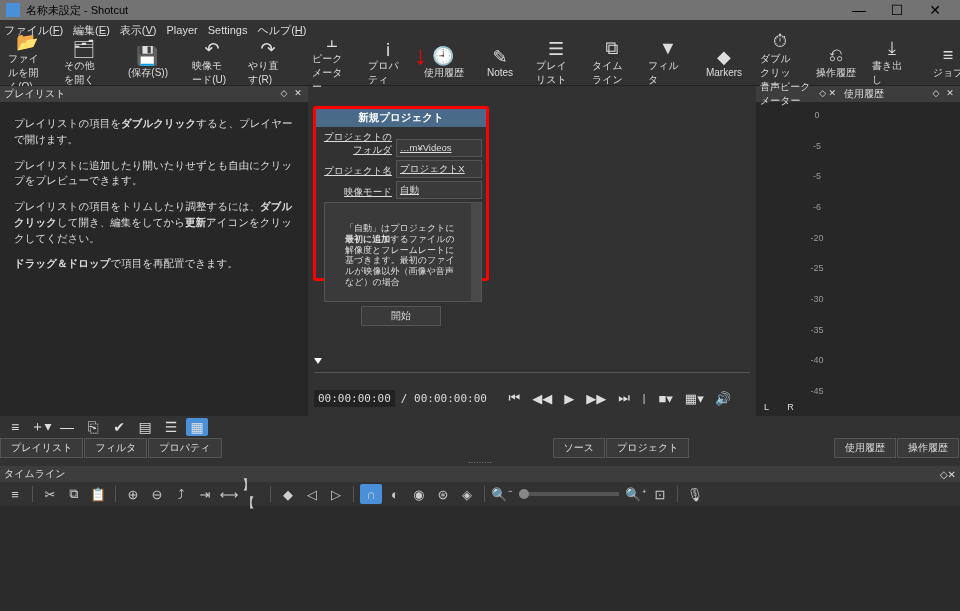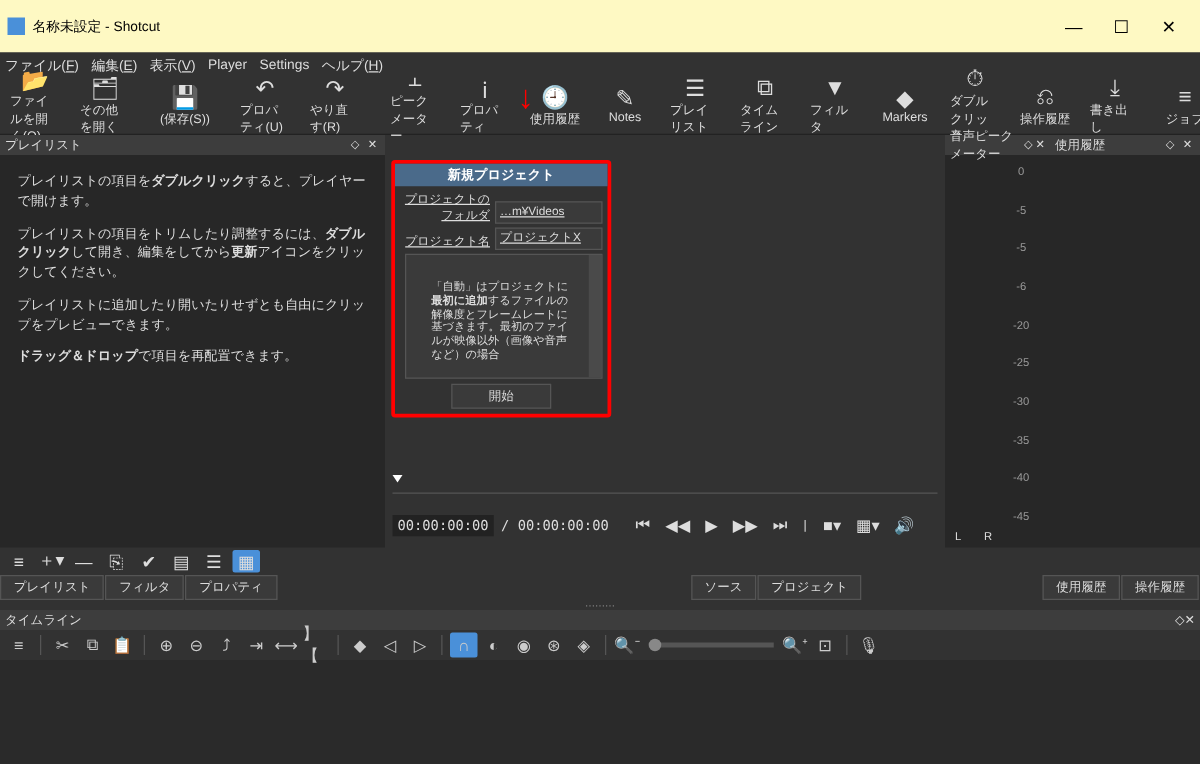--- a/index.html
+++ b/index.html
@@ -1,34 +1,34 @@
 <!DOCTYPE html>
 <html><head>
 <meta charset="utf-8">
 <style>
 html,body{margin:0;padding:0;width:960px;height:611px;background:#323232;font-family:"Meiryo","MS Gothic",sans-serif;font-size:11px;color:#ddd;overflow:hidden;}
-.titlebar{height:42px;background:#fef9c3;display:flex;align-items:center;padding:0 6px;color:#000;justify-content:space-between;}
+.titlebar{height:20px;background:#737373;display:flex;align-items:center;padding:0 6px;color:#000;justify-content:space-between;}
 .titlebar .icon{width:14px;height:14px;background:#4a90d9;margin-right:6px;}
 .titlebar .spacer{flex:1;}
 .winbtn{width:38px;height:28px;display:flex;align-items:center;justify-content:center;font-size:14px;}
 .menubar{height:20px;background:#323232;display:flex;align-items:center;padding:0 4px;gap:10px;font-size:11px;color:#ddd;}
 .menubar span u{text-decoration:underline;}
 .toolbar{height:45px;background:#323232;border-bottom:1px solid #222;display:flex;align-items:stretch;}
 .tbtn{display:flex;flex-direction:column;align-items:center;justify-content:center;padding:0 8px;min-width:40px;color:#ddd;font-size:10px;}
 .tbtn .ic{font-size:18px;height:20px;display:flex;align-items:center;}
 .tsep{width:1px;background:#555;margin:6px 4px;}
 .body{display:flex;height:330px;}
 .playlist-panel{width:308px;background:#272727;display:flex;flex-direction:column;}
 .panel-header{height:16px;background:#3d3d3d;color:#ddd;display:flex;align-items:center;padding:0 4px;font-size:10px;}
 .panel-header .spacer{flex:1;}
 .panel-header .pbtn{width:12px;height:12px;margin-left:2px;font-size:9px;text-align:center;}
 .playlist-body{padding:14px;font-size:10.5px;line-height:1.5;color:#ddd;}
 .playlist-body p{margin:0 0 10px 0;}
 .center{flex:1;display:flex;flex-direction:column;position:relative;}
-.project-row{display:flex;height:175px;margin-top:20px;margin-left:5px;flex-direction:column;}
+.project-row{display:flex;height:175px;margin-top:20px;margin-left:5px;}
 .newproj{width:170px;border:3px solid #ff0000;border-radius:3px;position:relative;}
 .arrow{position:absolute;left:106px;top:-46px;color:#ff0000;font-size:26px;font-weight:bold;}
 .proj-hdr{background:#4a6a8a;color:#fff;font-weight:bold;text-align:center;padding:2px 0;font-size:10.5px;}
 .proj-body{padding:4px;font-size:10px;}
 .frow{display:flex;align-items:flex-end;margin-bottom:3px;text-decoration:underline;}
 .frow label{width:72px;text-align:right;padding-right:4px;font-size:9.5px;}
 .fld{flex:1;background:#3a3a3a;border:1px solid #555;padding:1px 3px;font-size:9.5px;color:#ddd;height:14px;line-height:14px;overflow:hidden;white-space:nowrap;}
 .desc{background:#3a3a3a;border:1px solid #555;font-size:9px;padding:20px;line-height:1.2;height:58px;margin-left:4px;position:relative;}
 .desc .sbar{position:absolute;right:0;top:0;bottom:0;width:10px;background:#4a4a4a;}
 .startbtn{background:#3a3a3a;border:1px solid #555;padding:2px 14px;margin:4px auto 0;display:block;width:50px;text-align:center;font-size:10px;}
@@ -96,21 +96,21 @@
       <div>その他を開く</div>
     </div>
     <div class="tsep"></div>
     <div class="tbtn">
       <div class="ic">💾</div>
       <div>(保存(S))</div>
     </div>
     <div class="tsep"></div>
     <div class="tbtn">
       <div class="ic">↶</div>
-      <div>プロパティ(U)</div>
+      <div>映像モード(U)</div>
     </div>
     <div class="tbtn">
       <div class="ic">↷</div>
       <div>やり直す(R)</div>
     </div>
     <div class="tsep"></div>
     <div class="tbtn">
       <div class="ic">⫠</div>
       <div>ピークメーター</div>
     </div>
@@ -164,40 +164,44 @@
 
   <div class="playlist-panel">
     <div class="panel-header">
       <span>プレイリスト</span>
       <div class="spacer"></div>
       <div class="pbtn">◇</div>
       <div class="pbtn">✕</div>
     </div>
     <div class="playlist-body" id="plbody">
         <p>プレイリストの項目を<b>ダブルクリック</b>すると、プレイヤーで開けます。</p>
+        <p>プレイリストに追加したり開いたりせずとも自由にクリップをプレビューできます。</p>
         <p>プレイリストの項目をトリムしたり調整するには、<b>ダブルクリック</b>して開き、編集をしてから<b>更新</b>アイコンをクリックしてください。</p>
-        <p>プレイリストに追加したり開いたりせずとも自由にクリップをプレビューできます。</p>
         <p><b>ドラッグ＆ドロップ</b>で項目を再配置できます。</p>
       </div>
   </div>
 
   <div class="center">
     <div class="arrow">↓</div>
     <div class="project-row">
       <div class="newproj">
         <div class="proj-hdr">新規プロジェクト</div>
         <div class="proj-body">
           <div class="frow">
             <label>プロジェクトのフォルダ</label>
             <div class="fld">…m¥Videos</div>
           </div>
           <div class="frow">
             <label>プロジェクト名</label>
             <div class="fld">プロジェクトX</div>
           </div>
+          <div class="frow">
+            <label>映像モード</label>
+            <div class="fld">自動</div>
+          </div>
           <div class="desc" id="desc">「自動」はプロジェクトに<b>最初に追加</b>するファイルの解像度とフレームレートに基づきます。最初のファイルが映像以外（画像や音声など）の場合<div class="sbar"></div></div>
           <div class="startbtn">開始</div>
         </div>
       </div>
     </div>
 
     <div class="scrub">
       <div class="marker"></div>
       <div class="line"></div>
     </div>

